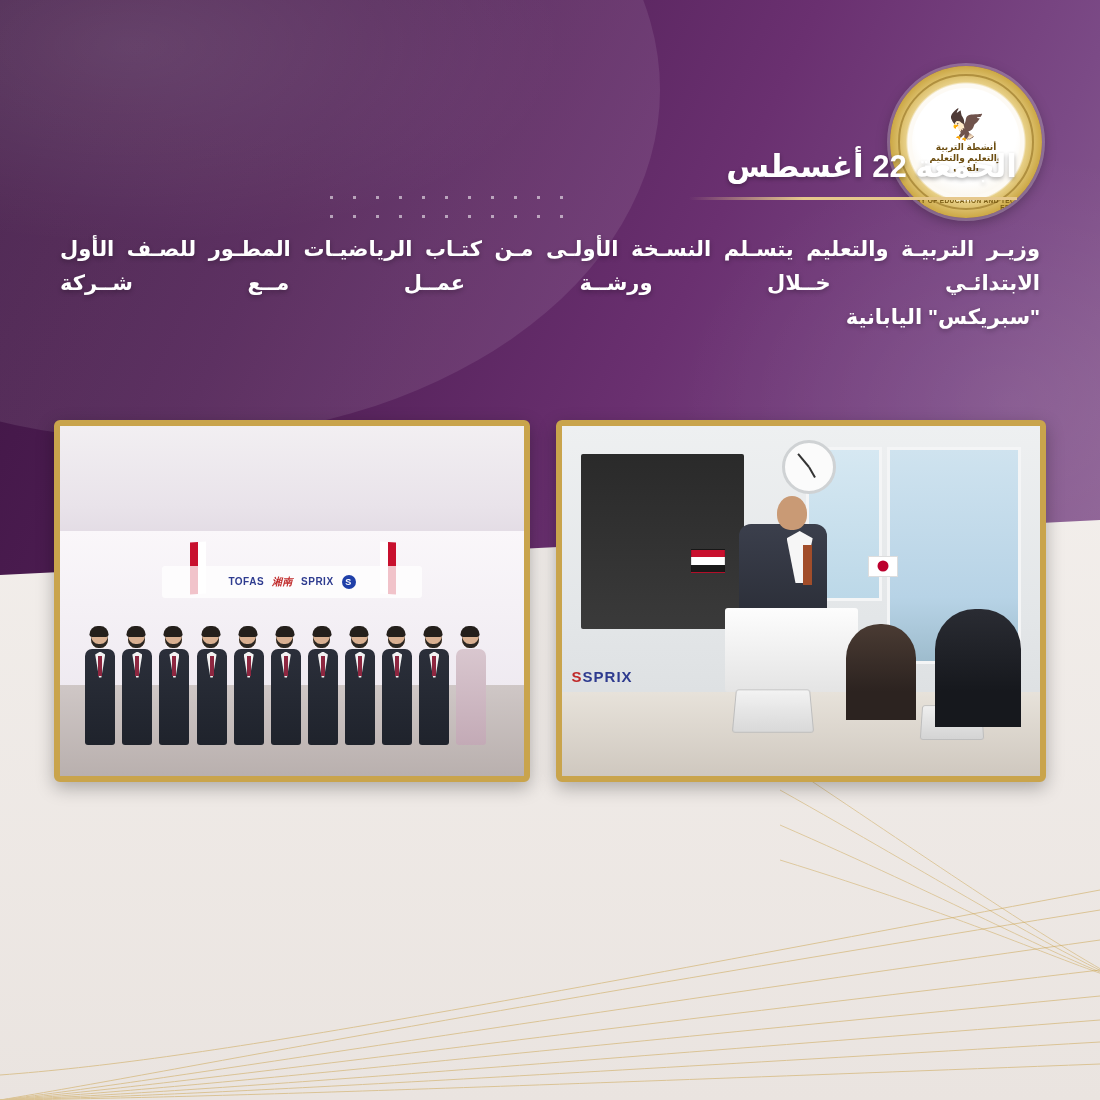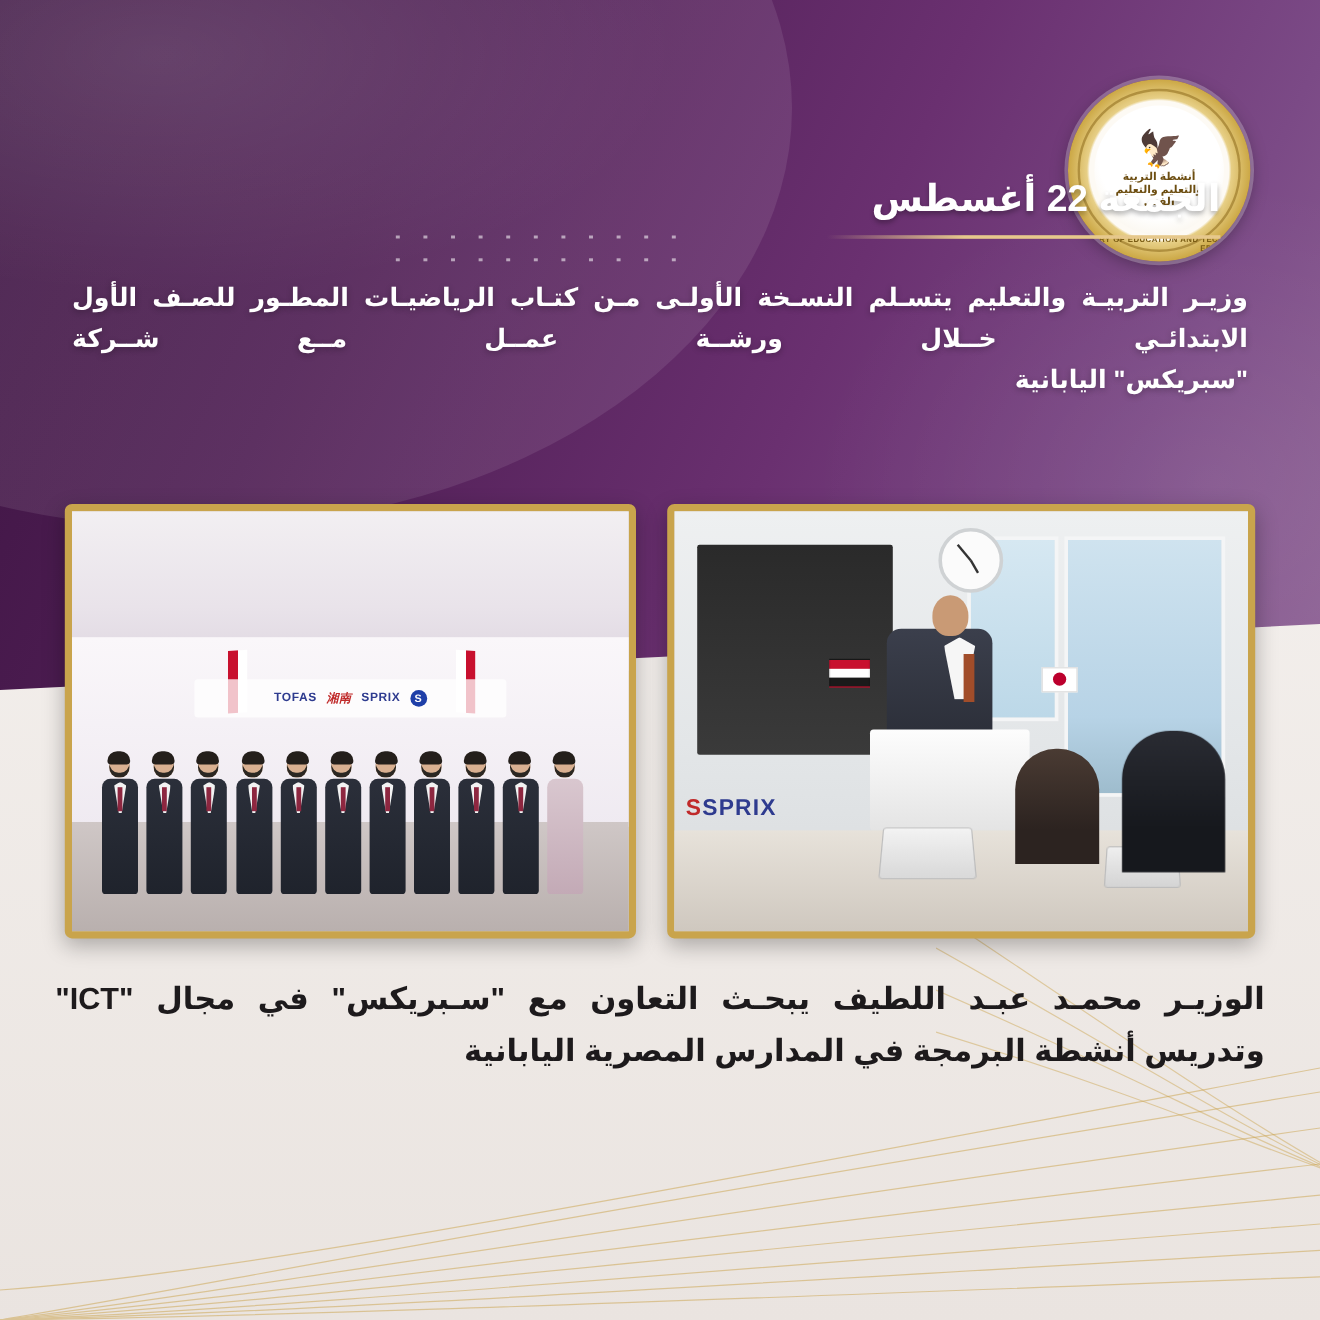--- a/index.html
+++ b/index.html
@@ -328,21 +328,21 @@
     width: 70px; height: 96px; border-radius: 34px 34px 0 0;
     background: linear-gradient(180deg,#4a3b33 0%, #2c2320 70%);
   }
   .rp-att2 {
     position: absolute; bottom: 14%; right: 4%;
     width: 86px; height: 118px; border-radius: 40px 40px 0 0;
     background: linear-gradient(180deg,#2a2c33 0%, #16181d 70%);
   }
   .rp-sprix {
     position: absolute; bottom: 26%; left: 2%;
-    font-size: 19px; font-weight: bold; color: #2e3b8f; letter-spacing: 1px;
+    font-size: 15px; font-weight: bold; color: #2e3b8f; letter-spacing: 1px;
   }
   .rp-sprix .sq { color: #c02a2a; }
 
   
   .caption {
     position: absolute;
     top: 812px;
     right: 46px;
     left: 46px;
     color: #1d1a1c;
@@ -541,18 +541,14 @@
       <div class="rp-podium"></div>
       <div class="rp-desk"></div>
       <div class="rp-laptop"></div>
       <div class="rp-laptop2"></div>
       <div class="rp-att1"></div>
       <div class="rp-att2"></div>
       <div class="rp-sprix"><span class="sq">S</span><span>SPRIX</span></div>
     </div>
   </div>
 
-  <div class="caption">
-    <span>الوزيـر محمـد عبـد اللطيف يبحـث التعاون مع "سـبريكس" في مجال "ICT"</span>
-    <span class="last-line">وتدريس أنشطة البرمجة في المدارس المصرية اليابانية</span>
-  </div>
 
 </div>
 
 </body></html>

